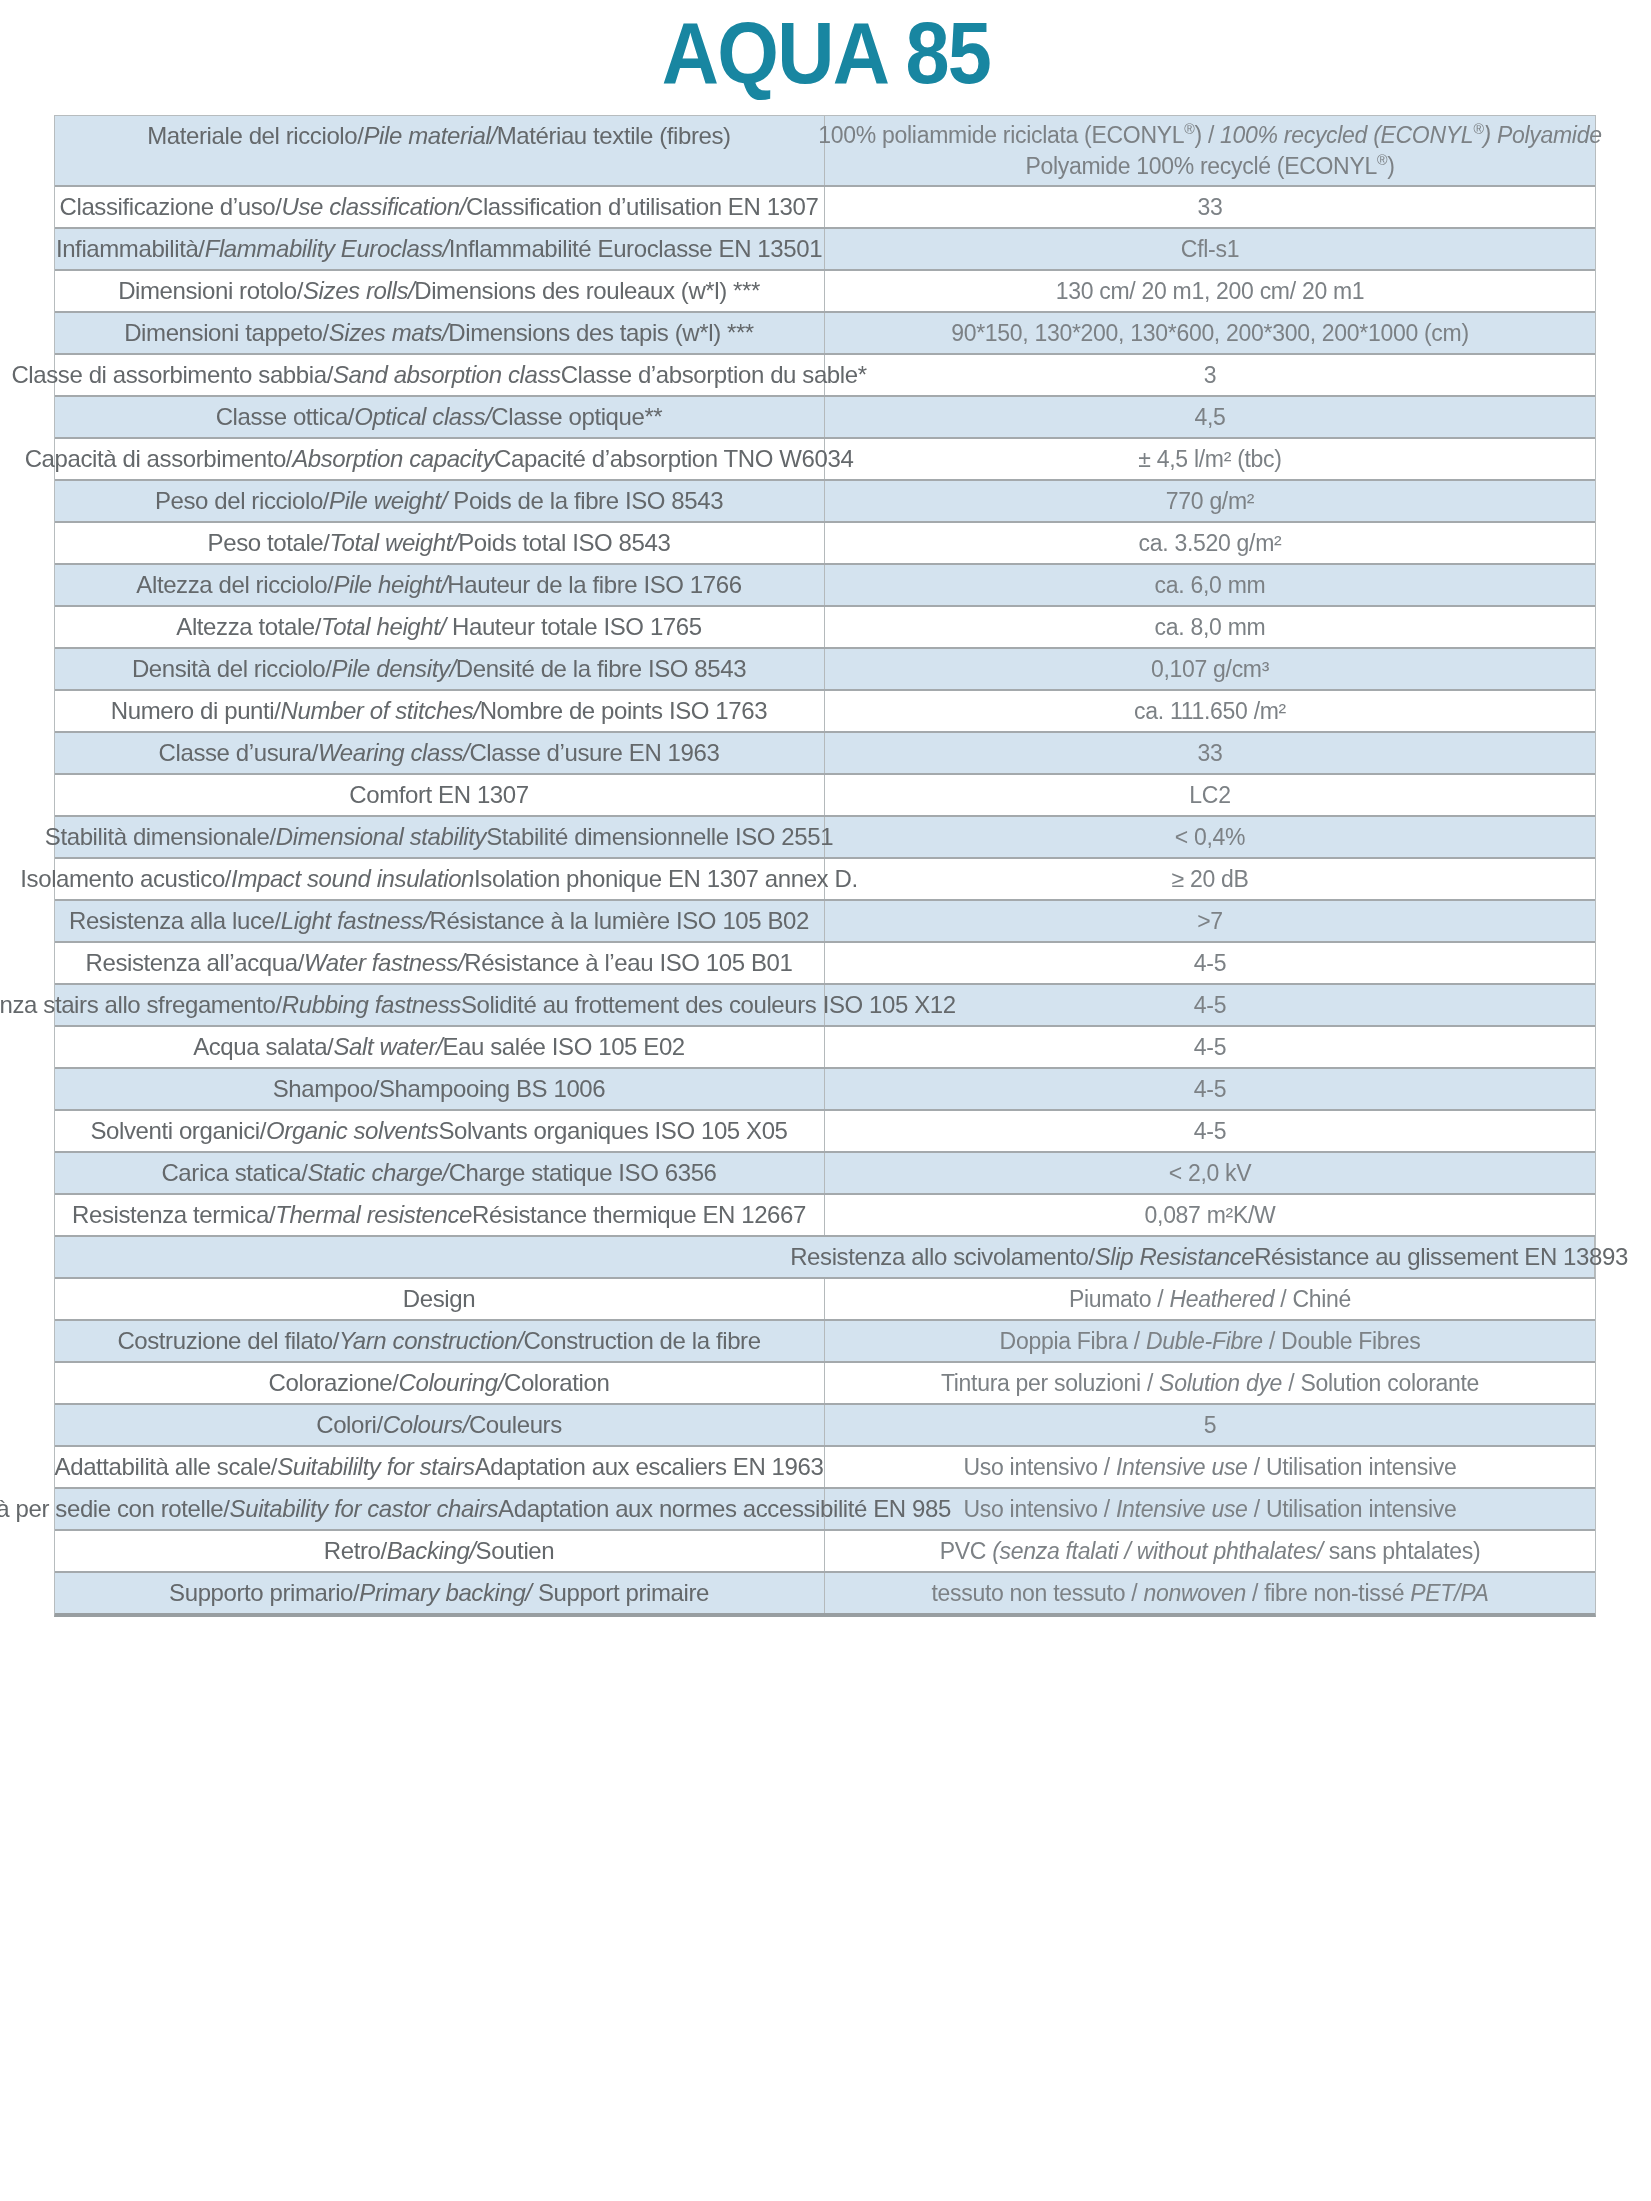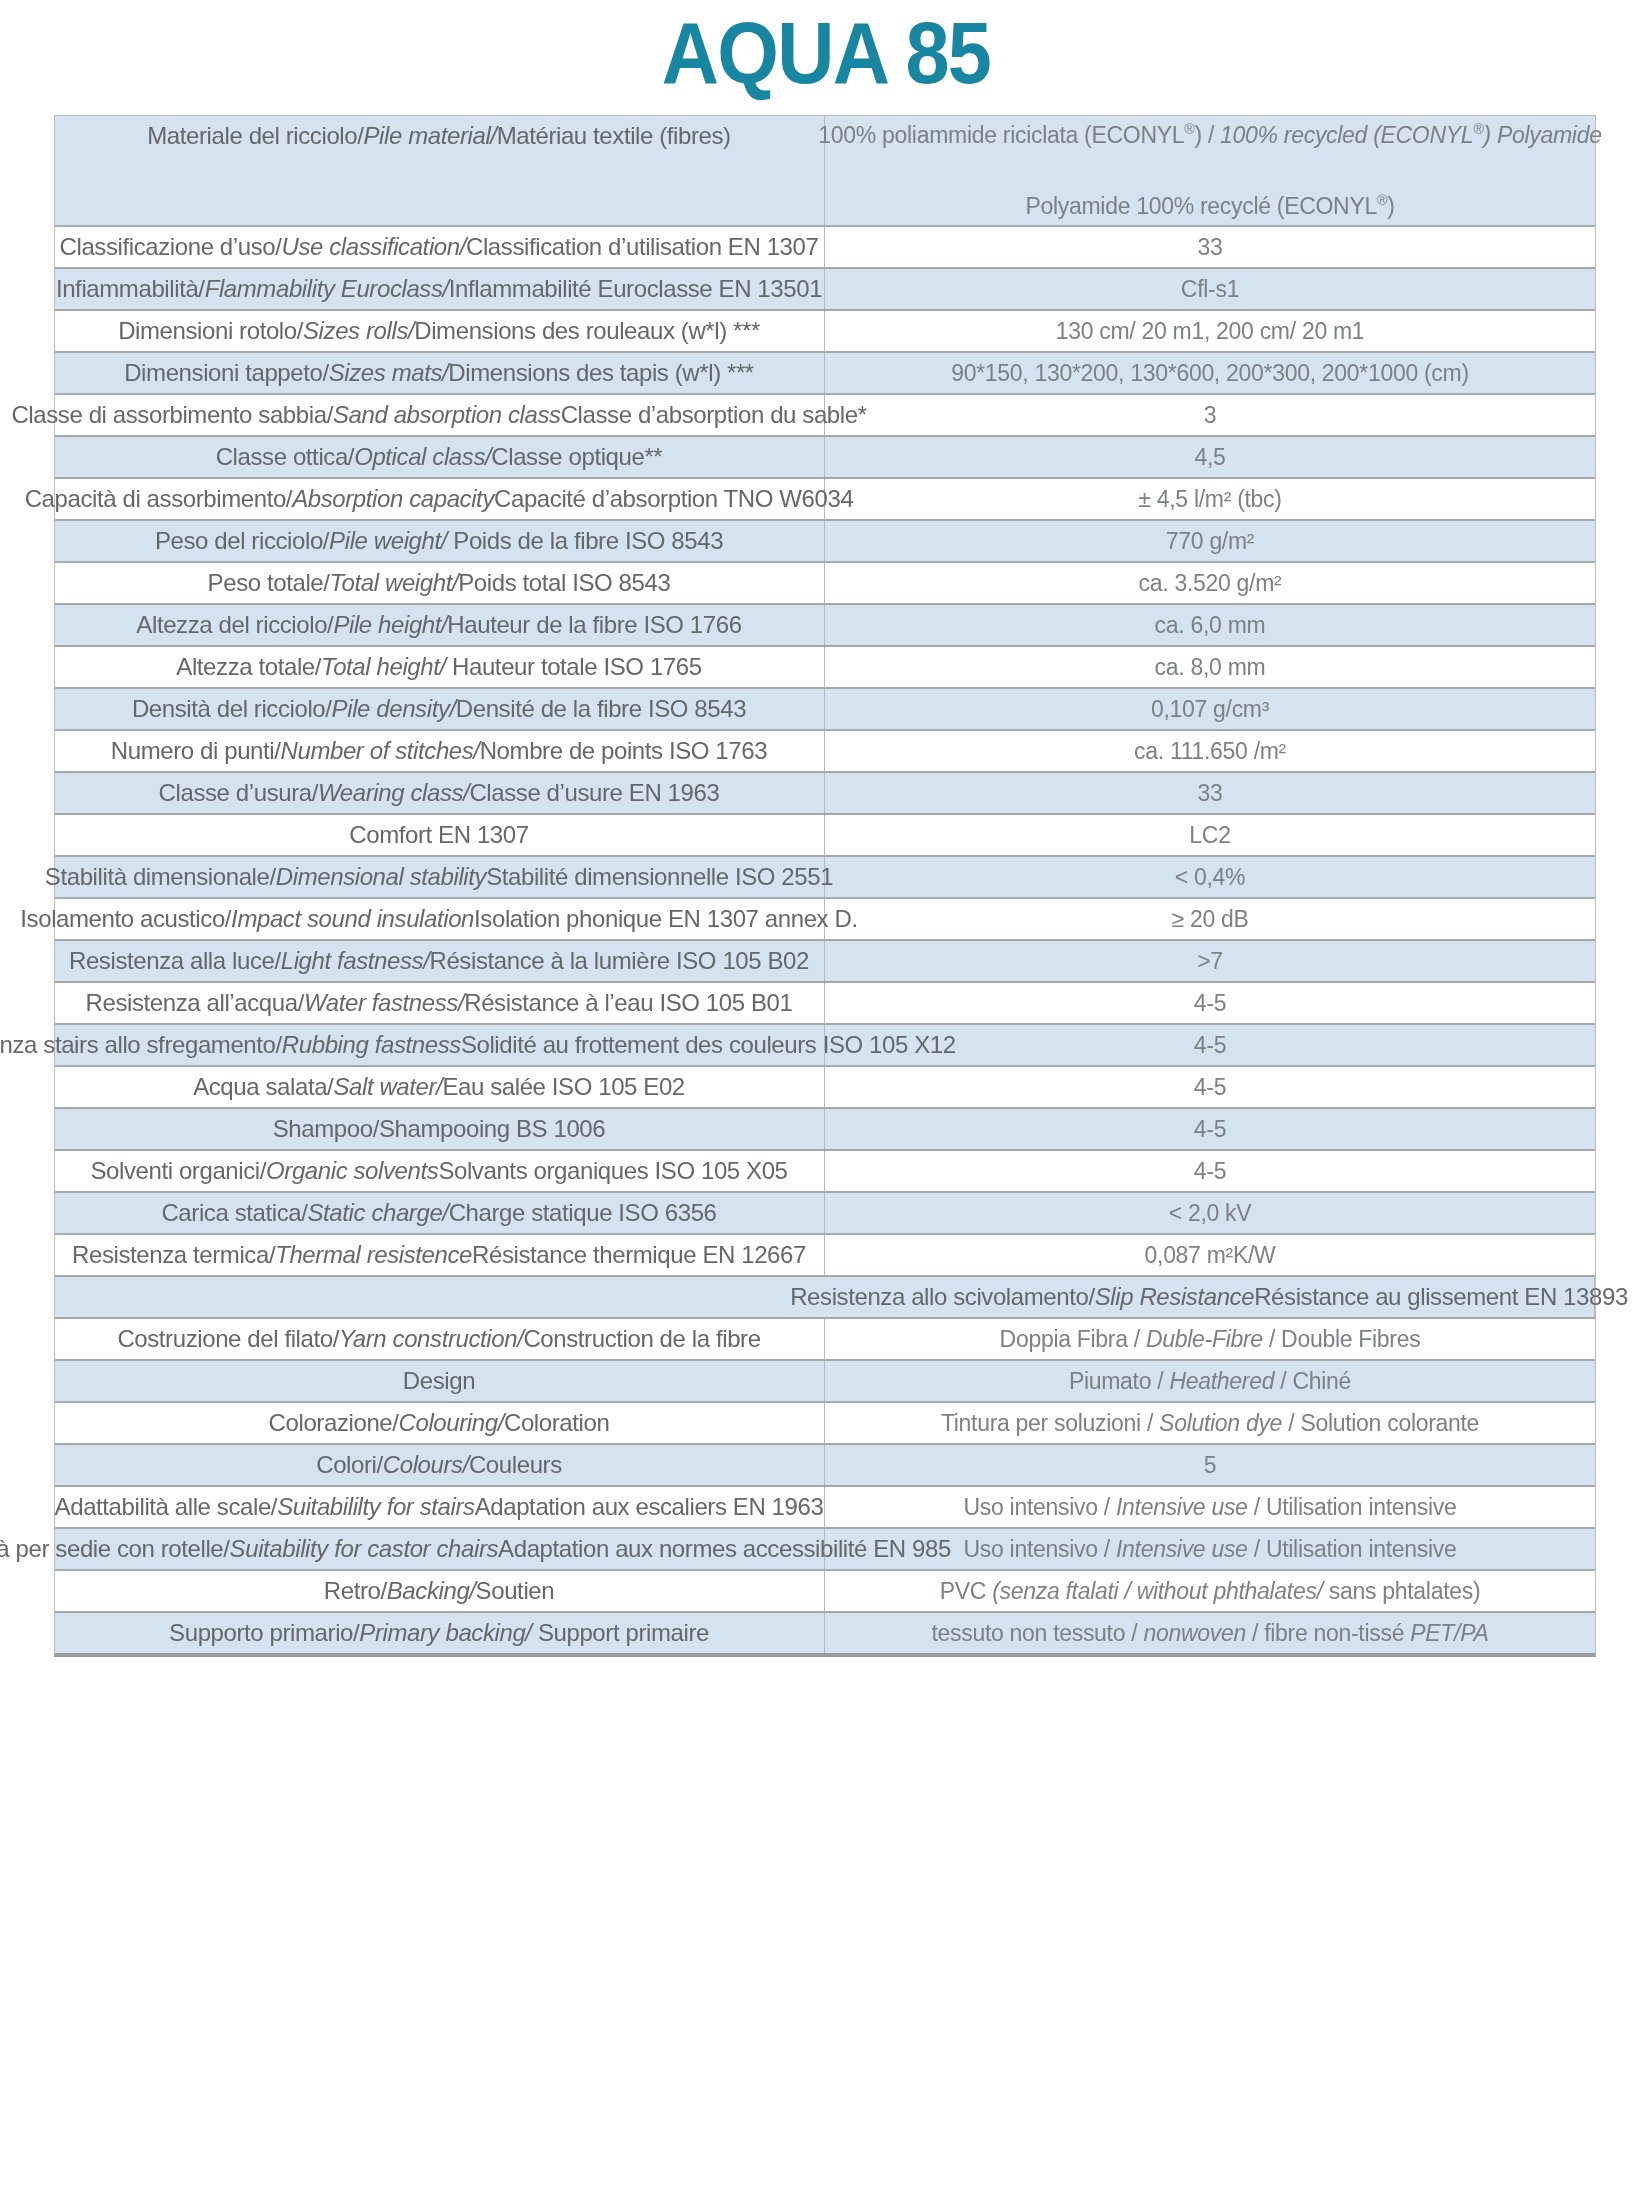--- a/index.html
+++ b/index.html
@@ -36,21 +36,21 @@
   .label-cell{
     width:50%;padding:3.7px 17px 3.7px 16px;
     display:flex;flex-direction:row;justify-content:center;
     color:var(--label-text);font-size:24px;line-height:32px;
     letter-spacing:-0.4px;border-right:1.9px solid var(--border-v);
   }
   .value-cell{
     width:50%;padding:3.7px 13px;
     display:flex;flex-direction:column;justify-content:center;align-items:center;
     text-align:center;color:var(--value-text);
-    font-size:23px;line-height:31px;letter-spacing:-0.3px;gap:40px;
+    font-size:23px;line-height:31px;letter-spacing:-0.3px;
   }
   .line{white-space:nowrap;}
   .it{font-style:italic;}
   .sup{vertical-align:super;font-size:0.62em;line-height:0;}
 </style>
 </head>
 <body>
 
 <div class="page-title">AQUA 85</div>
 
@@ -280,32 +280,32 @@
         </div>
       </div>
       <div class="row">
         <div class="label-cell">
           <div class="line"><span>Resistenza allo scivolamento/</span><span class="it">Slip Resistance</span></div>
           <div class="line"><span>Résistance au glissement EN 13893</span></div>
         </div>
       </div>
       <div class="row">
         <div class="label-cell">
+          <div class="line"><span>Design</span></div>
+        </div>
+        <div class="value-cell">
+          <div class="line"><span>Piumato / </span><span class="it">Heathered</span><span> / Chiné</span></div>
+        </div>
+      </div>
+      <div class="row">
+        <div class="label-cell">
           <div class="line"><span>Costruzione del filato/</span><span class="it">Yarn construction/</span><span>Construction de la fibre</span></div>
         </div>
         <div class="value-cell">
           <div class="line"><span>Doppia Fibra / </span><span class="it">Duble-Fibre</span><span> / Double Fibres</span></div>
-        </div>
-      </div>
-      <div class="row">
-        <div class="label-cell">
-          <div class="line"><span>Design</span></div>
-        </div>
-        <div class="value-cell">
-          <div class="line"><span>Piumato / </span><span class="it">Heathered</span><span> / Chiné</span></div>
         </div>
       </div>
       <div class="row">
         <div class="label-cell">
           <div class="line"><span>Colorazione/</span><span class="it">Colouring/</span><span>Coloration</span></div>
         </div>
         <div class="value-cell">
           <div class="line"><span>Tintura per soluzioni / </span><span class="it">Solution dye</span><span> / Solution colorante</span></div>
         </div>
       </div>

